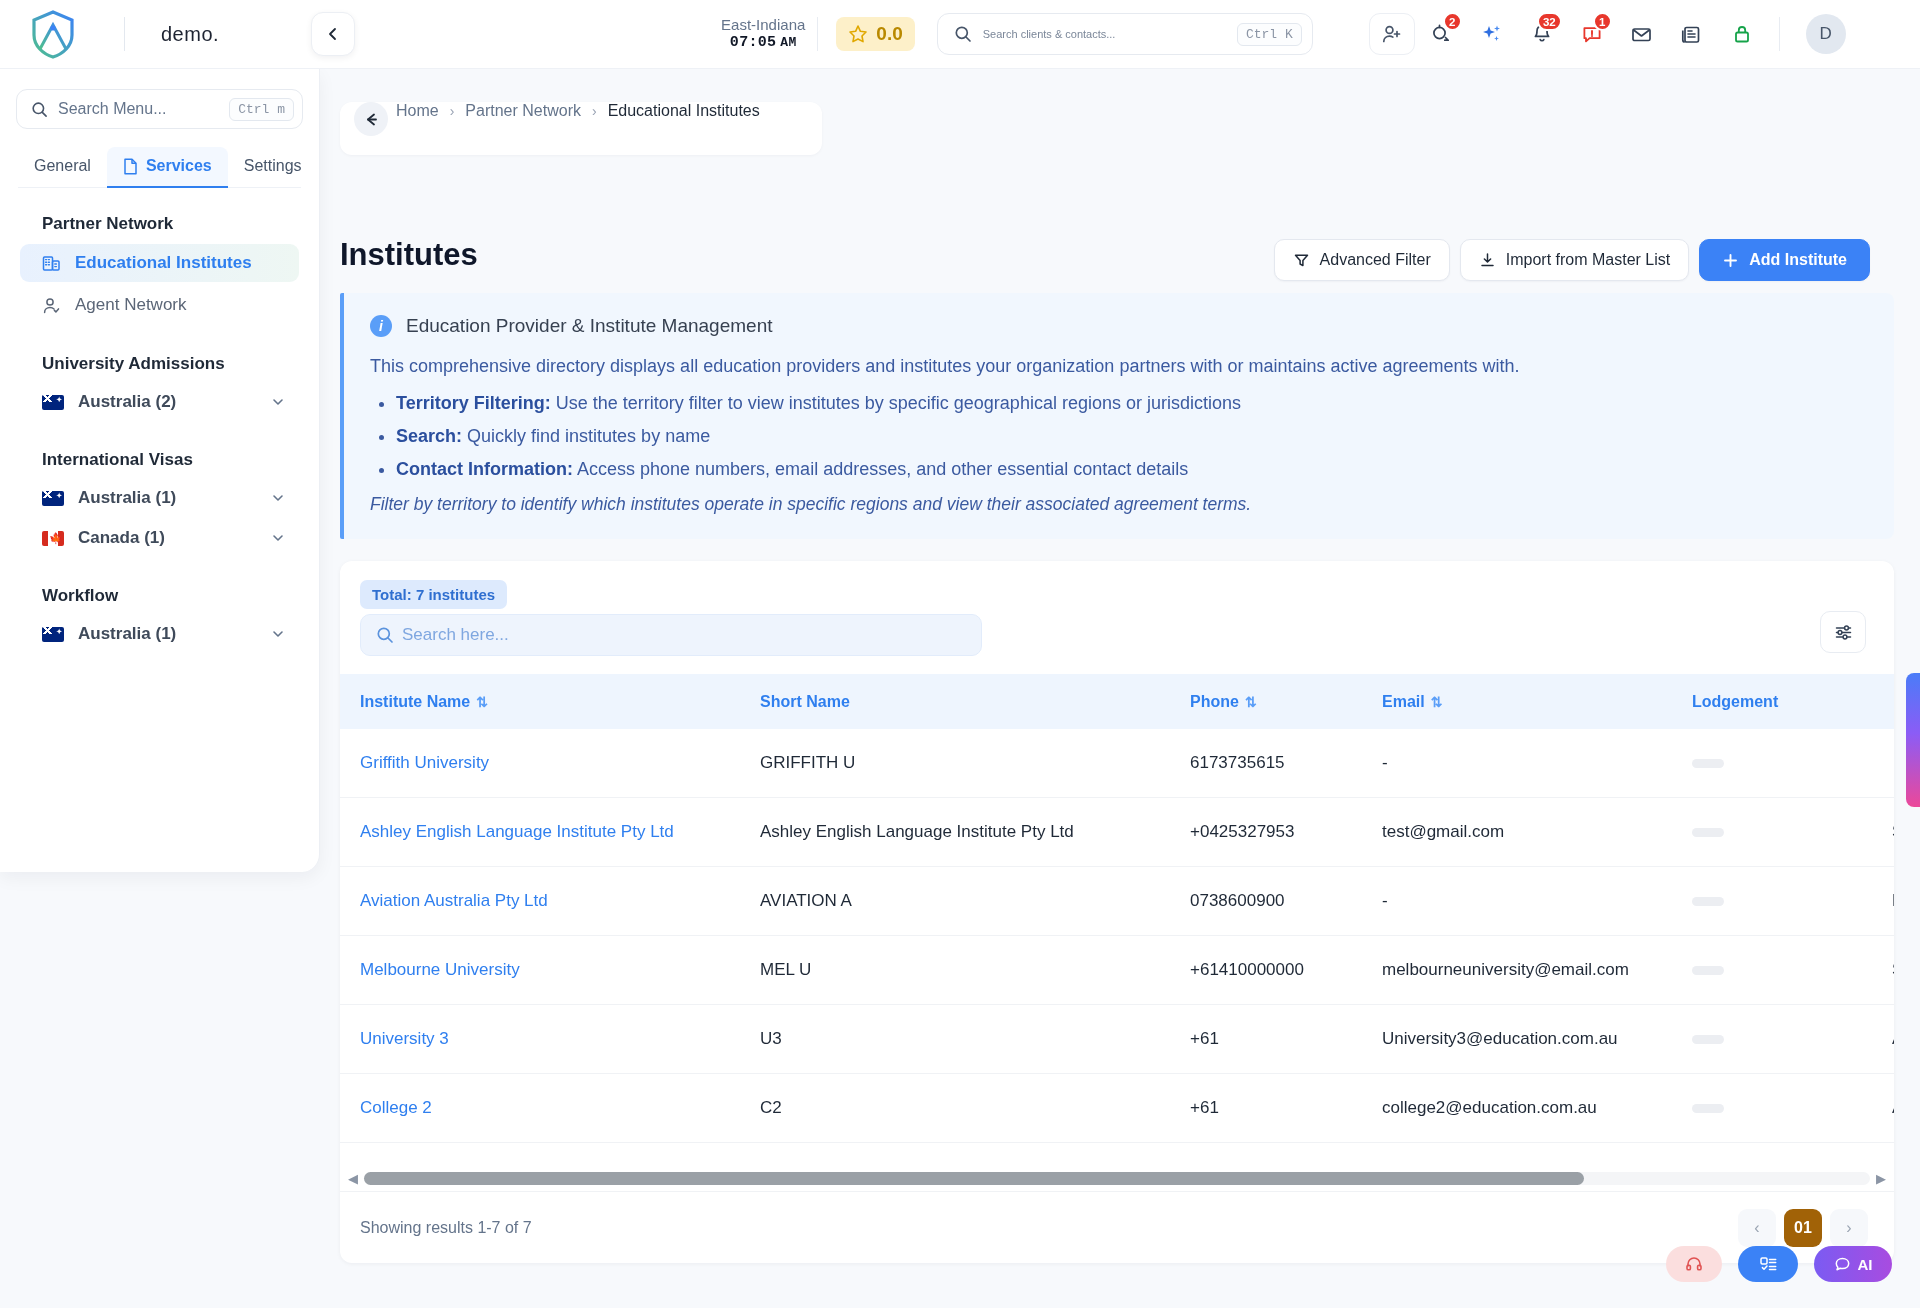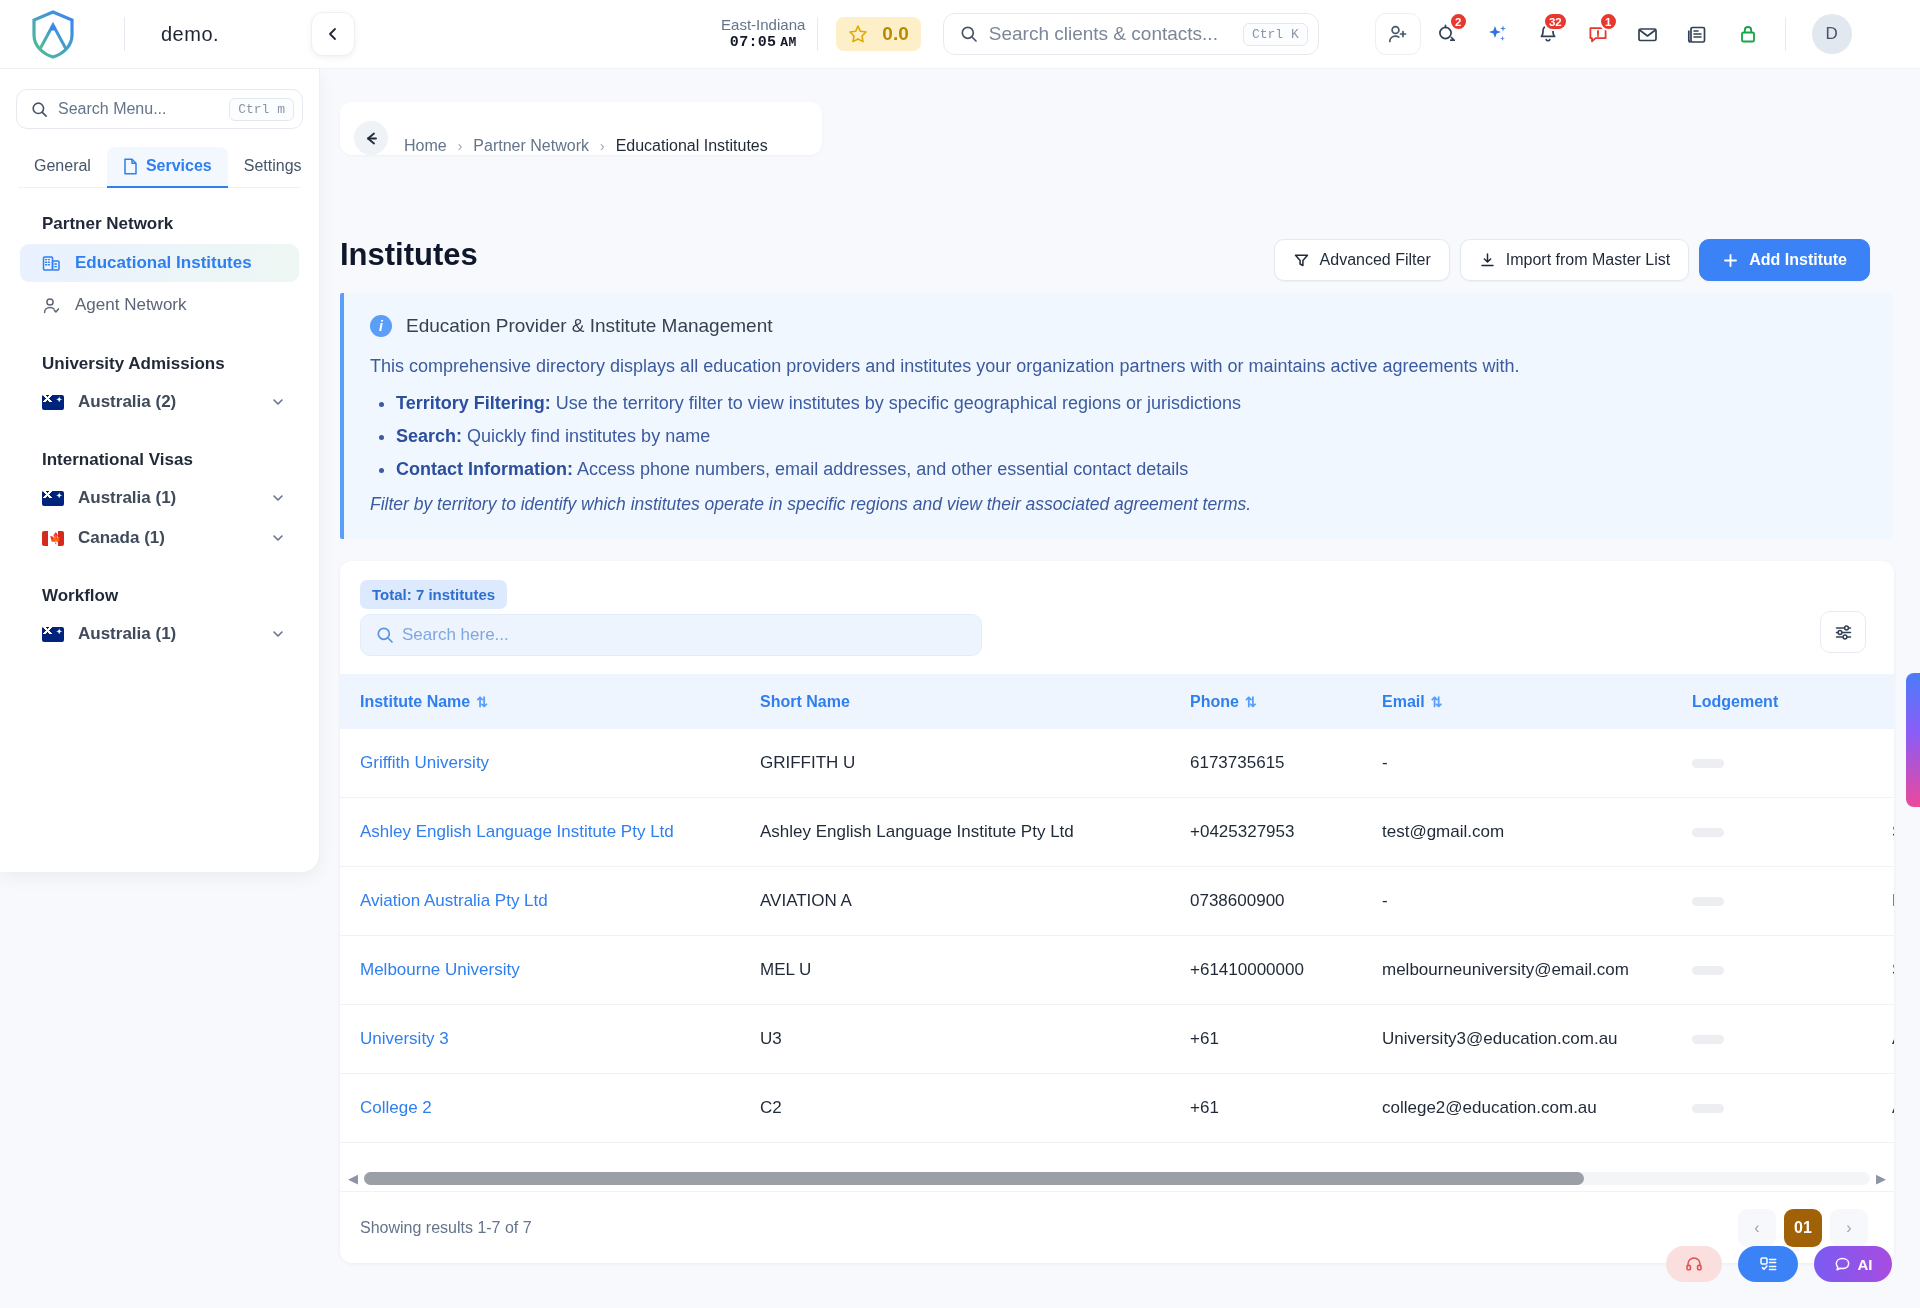--- a/index.html
+++ b/index.html
@@ -26,28 +26,28 @@
     display:flex; align-items:center; justify-content:center; margin-left: 92px;
     cursor: pointer;
   }
   .tz-block { margin-left: 366px; text-align:center; line-height:1.2; }
   .tz-name { font-size: 15px; color:#64748b; }
   .tz-time { font-size: 15px; color:#111827; font-family:"Liberation Mono", monospace; font-weight:700; letter-spacing:.3px; }
   .tz-time .ampm { font-size: 13px; margin-left:4px; }
   .vbar { width:1px; height: 34px; background:#e8ecf2; margin: 0 12px; }
   .rating-pill {
     background:#fdf0c9; border-radius:8px; height:34px; display:flex; align-items:center;
-    gap:14px; padding: 0 12px; margin-left: 6px; cursor:pointer;
+    gap:8px; padding: 0 12px; margin-left: 6px; cursor:pointer;
   }
   .rating-val { color:#b98900; font-size:19px; font-weight:600; }
   .global-search {
     margin-left: 22px; width: 376px; height: 42px; border:1px solid #e6eaf0; border-radius:12px;
     display:flex; align-items:center; gap:11px; padding: 0 10px 0 16px; background:#fff; cursor:text;
   }
-  .global-search .ph { flex:1; color:#7b8799; font-size:19px; }
+  .global-search .ph { flex:1; color:#7b8799; font-size:11px; }
   .kbd {
     border:1px solid #e3e8ef; border-radius:6px; padding:3px 8px;
     font-family:"Liberation Mono", monospace; font-size:13px; color:#8b95a5; background:#fcfdfe;
   }
   .icon-group { display:flex; align-items:center; gap: 4px; margin-left: 56px; }
   .icon-btn {
     width: 46px; height: 44px; display:flex; align-items:center; justify-content:center;
     position:relative; cursor:pointer; border-radius:10px;
   }
   .icon-btn.boxed { border:1px solid #eceff4; width: 46px; height:42px; border-radius:11px; }
@@ -114,21 +114,21 @@
     box-shadow: 16px 0 0 0 #d52b1e;
   }
   .flag-ca::after {
     content:"🍁"; position:absolute; left:7px; top:-1px; font-size:11px; color:#d52b1e; line-height:16px;
   }
 
   
   .main { position:absolute; top: 69px; left: 320px; right: 0; bottom: 0; overflow:hidden; }
   .breadcrumb-card {
     position:absolute; top: 33px; left: 20px; width: 482px; height: 53px; background:#fff;
-    border-radius: 12px; display:flex; align-items:flex-end; padding-left: 14px; gap: 16px;
+    border-radius: 12px; display:flex; align-items:flex-start; padding-left: 14px; gap: 8px;
     box-shadow: 0 1px 3px rgba(16,24,40,.04);
   }
   .back-circle {
     width: 34px; height:34px; border-radius:50%; background:#eff2f7; display:flex;
     align-items:center; justify-content:center; cursor:pointer; flex:none;
   }
   .crumbs { display:flex; align-items:center; gap: 11px; font-size: 16px; }
   .crumbs a { color:#64748b; text-decoration:none; cursor:pointer; }
   .crumbs .sep { color:#98a2b3; font-size: 14px; }
   .crumbs .cur { color:#1f2937; }

